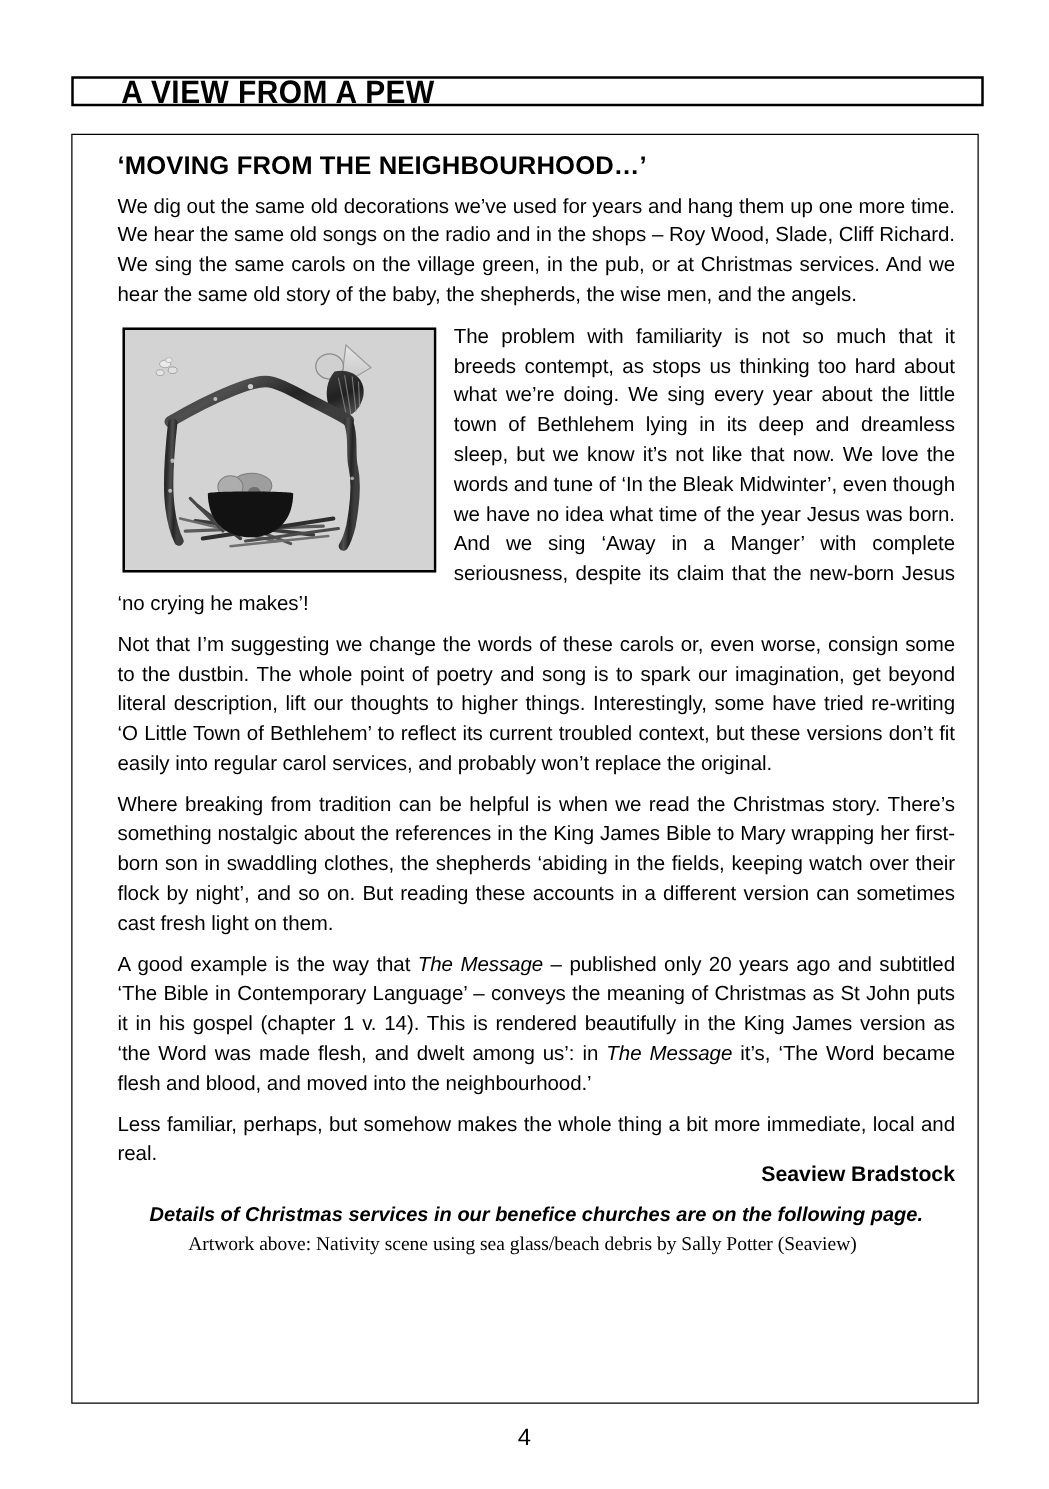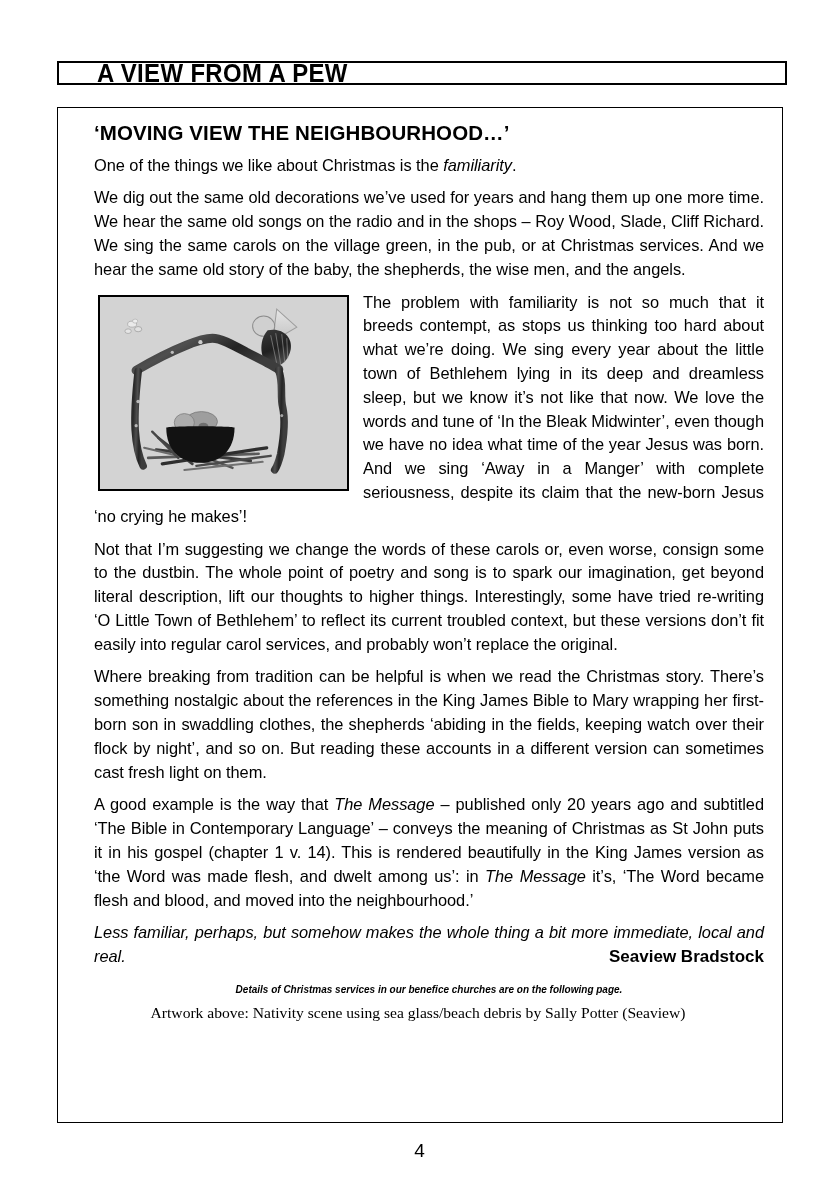--- a/index.html
+++ b/index.html
@@ -109,29 +109,29 @@
     font-family: "Liberation Sans", sans-serif;
     font-weight: bold;
     font-size: 17px;
     margin: -24px 0 0 0;
     line-height: 23.8px;
   }
 
   .last-para-wrap {
     position: relative;
   }
-  .last-para-wrap p.body { margin-bottom: 0; font-style: italic; }
+  .last-para-wrap p.body { margin-bottom: 16px; }
 
   .notice {
     margin: 11px 0 1px 0;
     text-align: center;
     font-family: "Liberation Sans", sans-serif;
     font-weight: bold;
     font-style: italic;
-    font-size: 10px;
+    font-size: 16px;
     line-height: 20px;
   }
   .credit {
     margin: 3px 0 0 -22px;
     text-align: center;
     font-family: Liberation Serif, serif;
     font-size: 15.6px;
     line-height: 19px;
   }
 
@@ -151,23 +151,22 @@
 
 <div id="page">
 
   <div class="header-box">
     <div class="header-title">A VIEW FROM A PEW</div>
   </div>
 
   <div class="article-box">
     <div class="article-inner">
 
-      <h2 class="sub-heading">‘MOVING VIEW THE NEIGHBOURHOOD…’</h2>
-
-      <p class="body">One of the things we like about Christmas is the <i>familiarity</i>.</p>
+      <h2 class="sub-heading">‘MOVING FROM THE NEIGHBOURHOOD…’</h2>
+
 
       <p class="body">We dig out the same old decorations we’ve used for years and hang them up one more time. We hear the same old songs on the radio and in the shops – Roy Wood, Slade, Cliff Richard. We sing the same carols on the village green, in the pub, or at Christmas services. And we hear the same old story of the baby, the shepherds, the wise men, and the angels.</p>
 
       <div class="artwork">
         <svg viewBox="0 0 246 191" preserveAspectRatio="none">
           <defs>
             <linearGradient id="wingGrad" x1="0" y1="0" x2="0" y2="1">
               <stop offset="0%" stop-color="#e6e6e6"></stop>
               <stop offset="100%" stop-color="#c2c2c2"></stop>
             </linearGradient>

